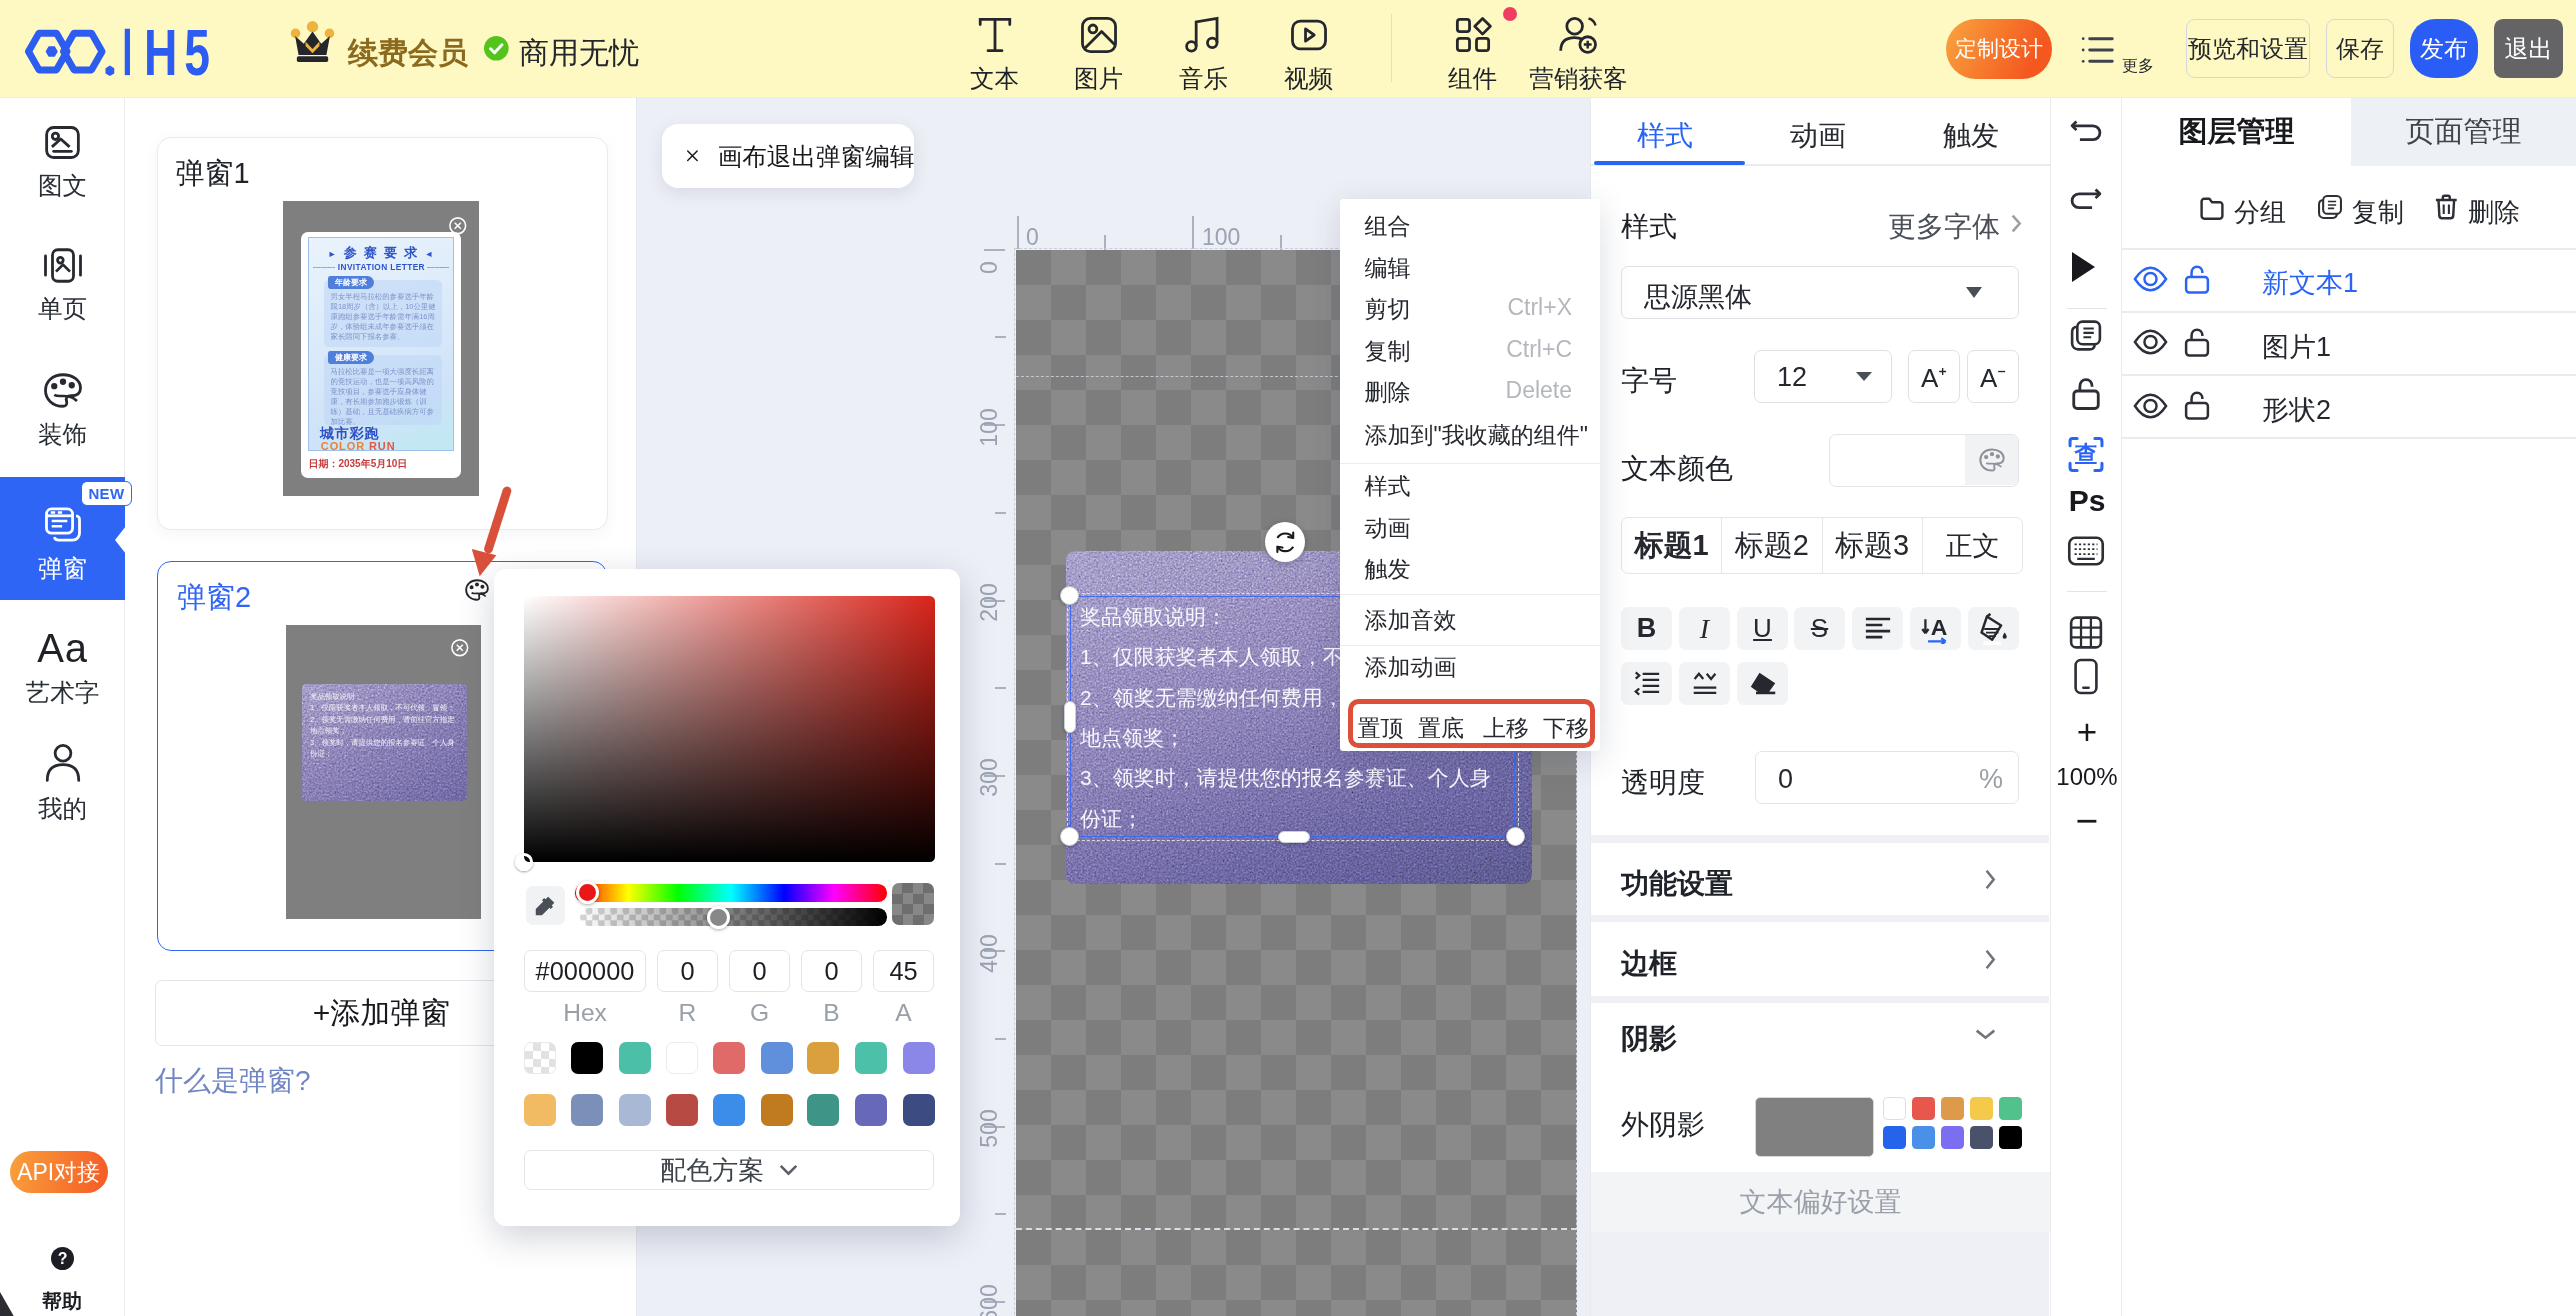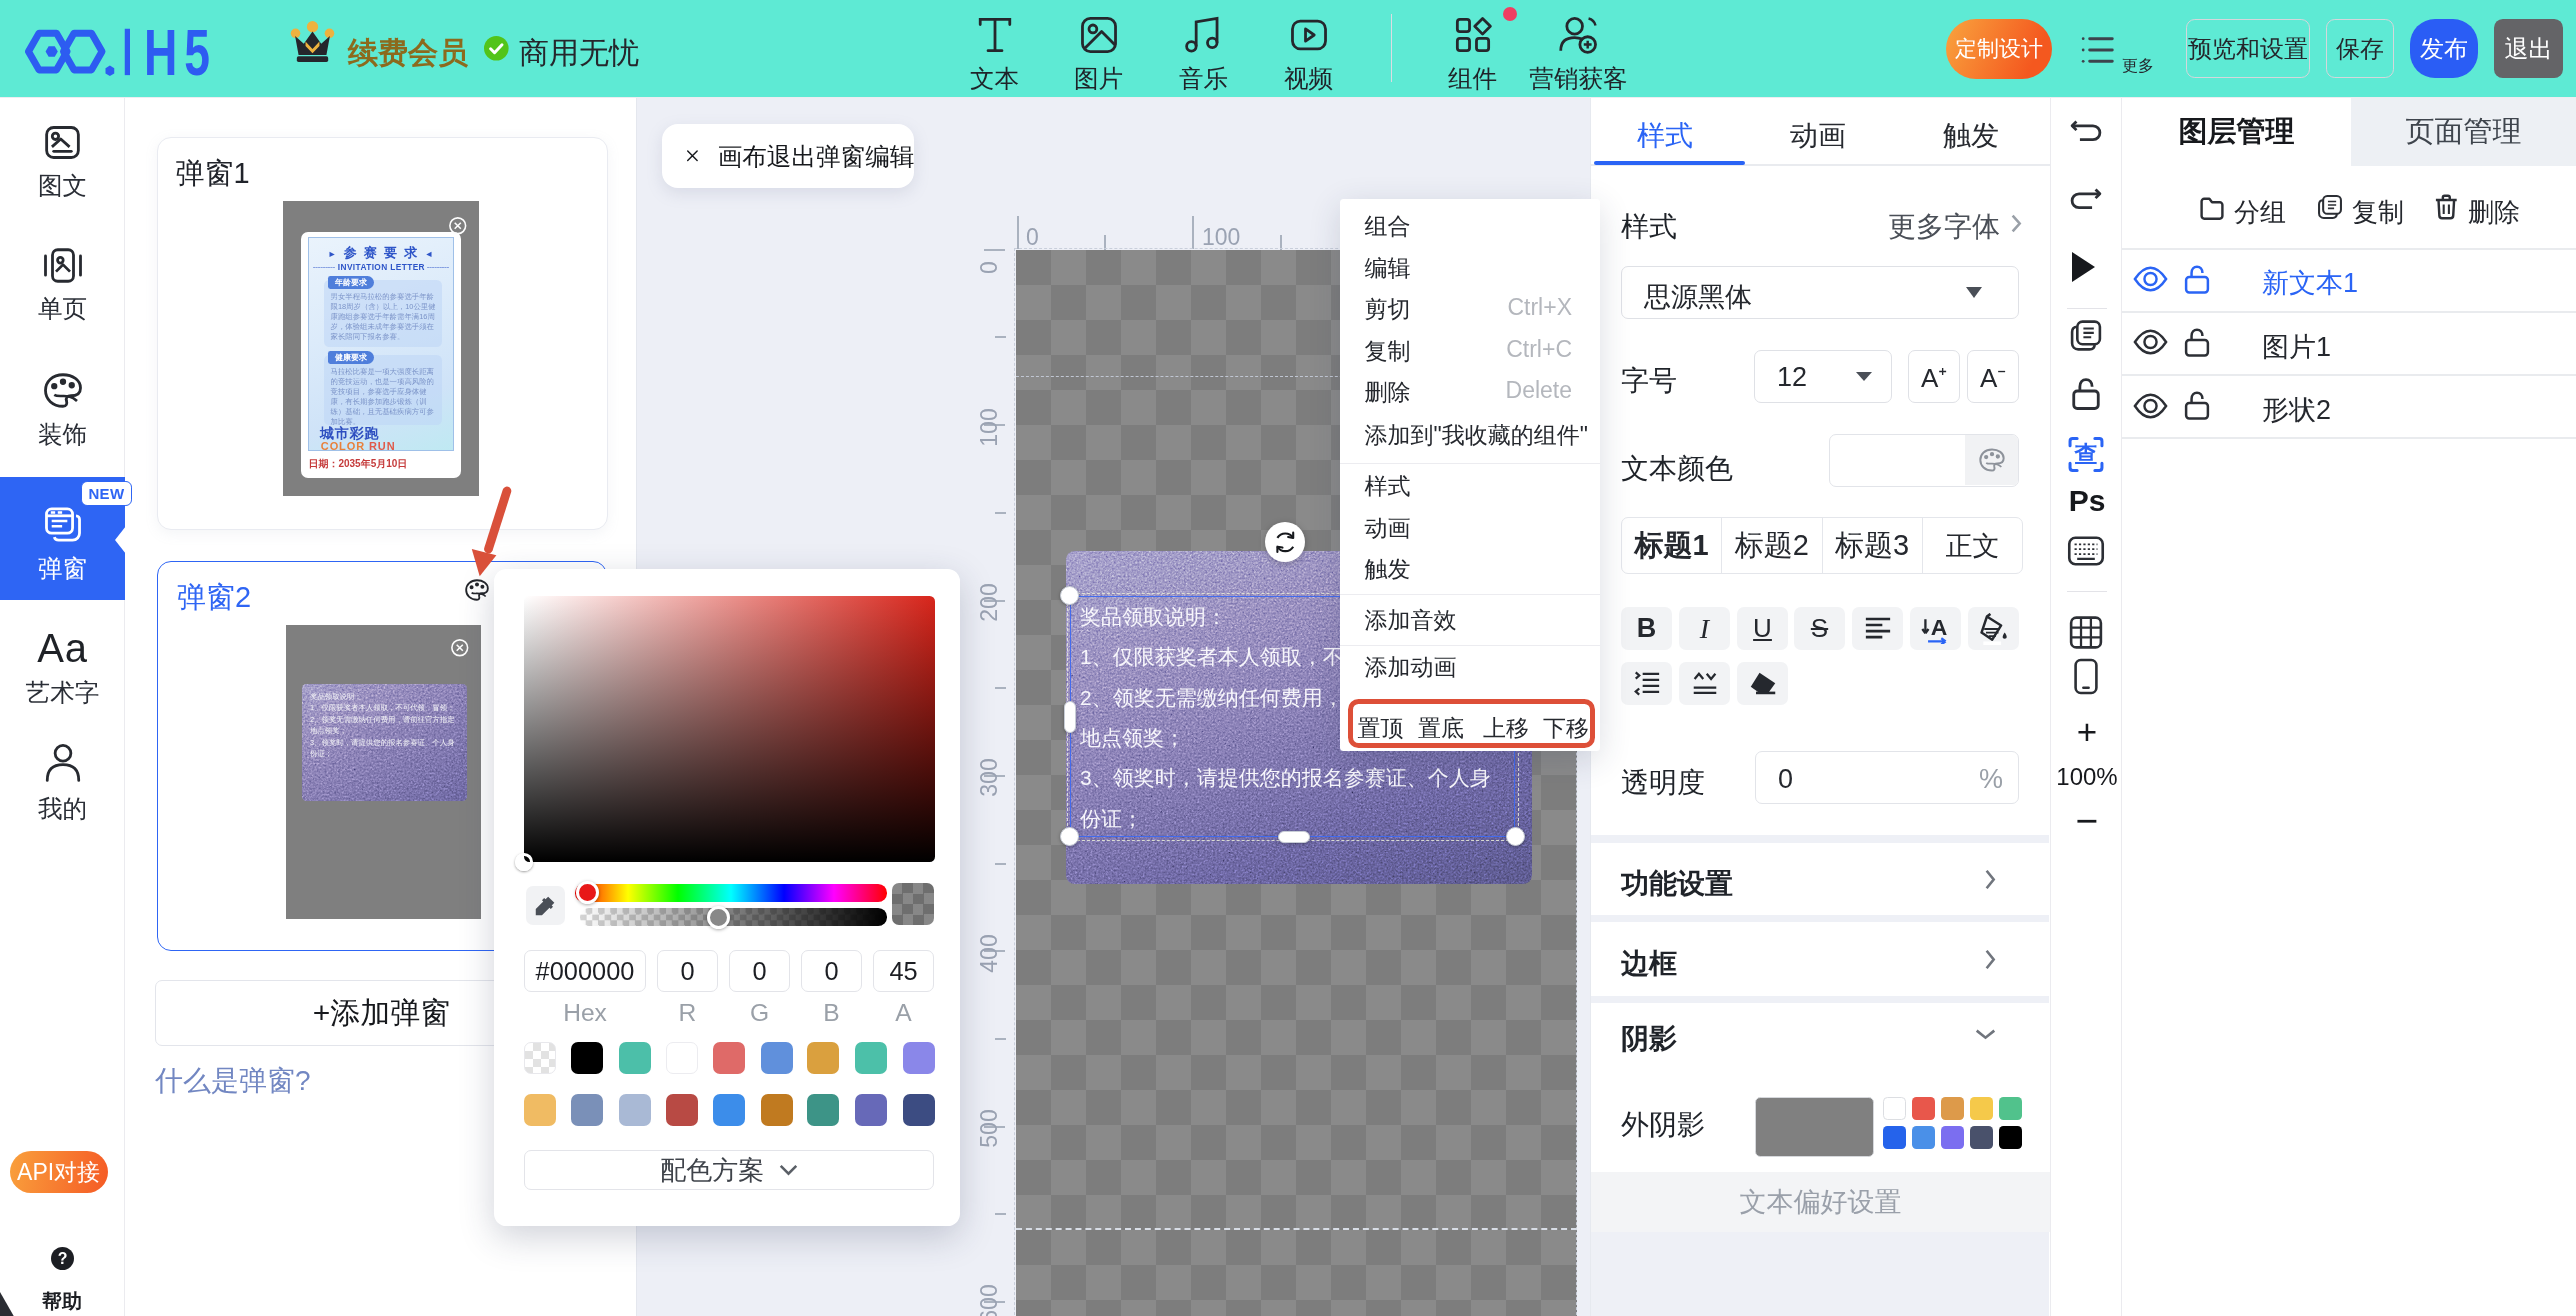--- a/index.html
+++ b/index.html
@@ -1,20 +1,20 @@
 <!DOCTYPE html>
 <html lang="zh" style="font-size:14px"><head>
 <meta charset="utf-8">
 <style>
   * { margin:0; padding:0; box-sizing:border-box; }
   html,body { width:2576px; height:1317px; overflow:hidden; }
   body { font-family:"Liberation Sans",sans-serif; color:#25282e; position:relative; background:#fff; }
   .abs { position:absolute; }
   
-  #topbar { position:absolute; left:0; top:0; width:2576px; height:98px; background:#5eead4; border-bottom:1.8px solid #ededf1; z-index:50; }
+  #topbar { position:absolute; left:0; top:0; width:2576px; height:98px; background:#fef9c3; border-bottom:1.8px solid #ededf1; z-index:50; }
   .ticon { position:absolute; top:15px; width:105px; text-align:center; }
   .ticon svg { display:block; margin:0 auto; }
   .ticon .lb { font-size:24.6px; color:#1f2329; margin-top:7px; }
   
   .btn { position:absolute; top:19px; height:59px; border-radius:8.8px; font-size:24px; display:flex; align-items:center; justify-content:center; }
   
   #sidebar { position:absolute; left:0; top:98px; width:125px; height:1219px; background:#fff; border-right:0.9px solid #ebebef; z-index:40;padding-left:28px; }
   .sitem { position:absolute; left:0; width:125px; text-align:center; color:#2a2e36; }
   .sitem .lb { font-size:24.6px; margin-top:5.3px; }
   

